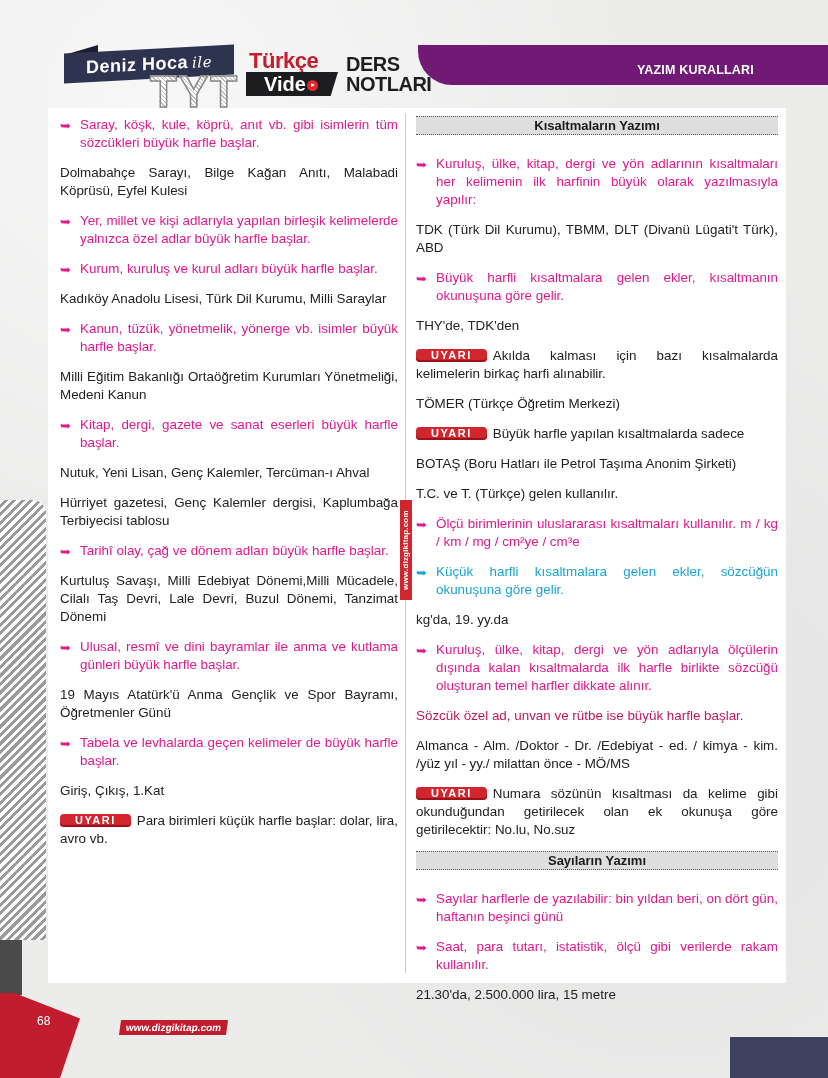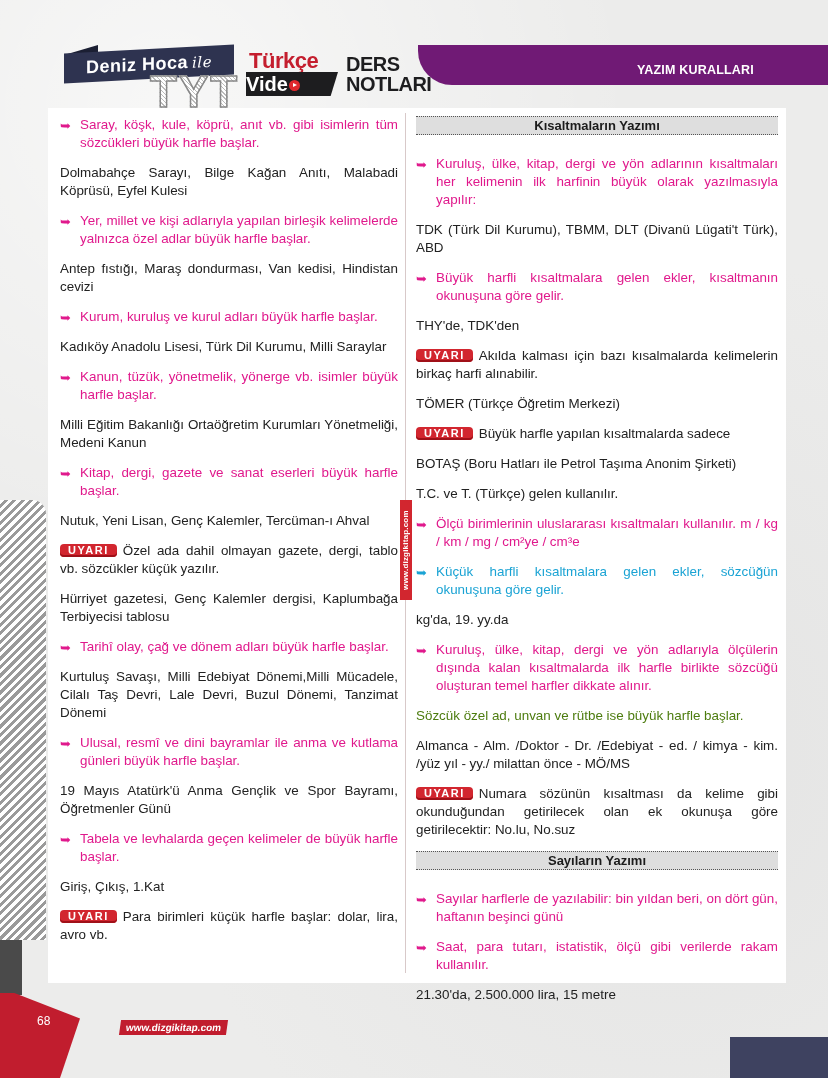--- a/index.html
+++ b/index.html
@@ -26,21 +26,21 @@
   .logo-fold { position:absolute; left:64px; top:45px; width:0; height:0; border-left:34px solid transparent; border-bottom:10px solid #1b1f33; }
   .logo-tyt {
     position:absolute; left:150px; top:72px; font-size:44px; font-weight:bold; color:#fff;
     -webkit-text-stroke:1.5px #888; letter-spacing:2px; line-height:40px;
     background:repeating-linear-gradient(45deg,#fff 0 2px,#bbb 2px 3px);
     -webkit-background-clip:text; background-clip:text; color:transparent;
   }
   .logo-turkce { position:absolute; left:249px; top:48px; color:#c41e2e; font-weight:bold; font-size:22px; letter-spacing:-0.5px; }
   .logo-video {
     position:absolute; left:246px; top:72px; width:92px; height:24px; background:#1d1d1f;
-    color:#fff; font-weight:bold; font-size:20px; line-height:24px; box-sizing:border-box;
+    color:#fff; font-weight:bold; font-size:20px; line-height:24px; padding-left:18px; box-sizing:border-box;
     clip-path:polygon(0 0,100% 0,92% 100%,0 100%);
   }
   .logo-video .play { display:inline-block; width:11px; height:11px; border-radius:50%; background:#e0282d; vertical-align:middle; margin-left:1px; position:relative; }
   .logo-video .play::after { content:""; position:absolute; left:4px; top:3px; border-left:4px solid #fff; border-top:2.5px solid transparent; border-bottom:2.5px solid transparent; }
   .logo-ders { position:absolute; left:346px; top:54px; font-weight:bold; font-size:20px; color:#1d1d1f; line-height:20px; letter-spacing:-0.5px; }
   .red-band {
     position:absolute; left:418px; top:45px; width:410px; height:40px;
     background:#701a75; border-bottom-left-radius:34px;
   }
   .red-band-title { position:absolute; right:74px; top:18px; color:#fff; font-weight:bold; font-size:12.5px; letter-spacing:0.2px; }
@@ -50,24 +50,24 @@
     position:absolute; left:48px; top:108px; width:738px; height:875px; background:#fff;
   }
   .col { position:absolute; top:8px; font-size:13.4px; line-height:18px; color:#222; }
   .col-left { left:12px; width:338px; text-align:justify; }
   .col-right { left:368px; width:362px; text-align:justify; }
   .col-divider { position:absolute; left:357px; top:5px; width:1px; height:860px; background:#d8c9c9; }
   .bullet { color:#e0198c; position:relative; padding-left:20px; margin-bottom:12px; }
   .bullet.blue { color:#1aa3d4; }
   .bullet .arrow { position:absolute; left:0; top:1px; font-size:13px; }
   .plain { margin-bottom:12px; }
-  .plain.pink { color:#4d7c0f; }
+  .plain.pink { color:#be185d; }
   .uyari {
     display:inline-block; background:#d2262f; color:#fff; font-weight:bold; font-size:11px;
-    padding:0 8px; height:13px; line-height:13px; border-radius:4px; letter-spacing:1.5px;
+    padding:0 15px; height:13px; line-height:13px; border-radius:4px; letter-spacing:1.5px;
     box-shadow:inset 0 -2px 0 #a01018; margin-right:6px; vertical-align:1px;
   }
   .section-head {
     border-top:1px dotted #555; border-bottom:1px dotted #555;
     background:#dedede; text-align:center; font-weight:bold; font-size:13px;
     height:17px; line-height:17px; margin-bottom:20px; color:#1b1b1b;
   }
   .side-tab {
     position:absolute; left:352px; top:392px; width:12px; height:100px; background:#d2262f;
     color:#fff; font-size:8px; font-weight:bold; writing-mode:vertical-rl; transform:rotate(180deg);
@@ -114,28 +114,26 @@
 <div class="stripes-dark"></div>
 
 <div class="page">
   <div class="col-divider"></div>
   <div class="side-tab">www.dizgikitap.com</div>
 
   <div class="col col-left" id="left-col">
       <div class="bullet"><span class="arrow">➥</span><span>Saray, köşk, kule, köprü, anıt vb. gibi isimlerin tüm sözcükleri büyük harfle başlar.</span></div>
       <div class="plain">Dolmabahçe Sarayı, Bilge Kağan Anıtı, Malabadi Köprüsü, Eyfel Kulesi</div>
       <div class="bullet"><span class="arrow">➥</span><span>Yer, millet ve kişi adlarıyla yapılan birleşik kelimelerde yalnızca özel adlar büyük harfle başlar.</span></div>
-      <div class="plain">Antep fıstığı, Maraş dondurması, Van kedisi, Hindistan cevizi</div>
       <div class="bullet"><span class="arrow">➥</span><span>Kurum, kuruluş ve kurul adları büyük harfle başlar.</span></div>
       <div class="plain">Kadıköy Anadolu Lisesi, Türk Dil Kurumu, Milli Saraylar</div>
       <div class="bullet"><span class="arrow">➥</span><span>Kanun, tüzük, yönetmelik, yönerge vb. isimler büyük harfle başlar.</span></div>
       <div class="plain">Milli Eğitim Bakanlığı Ortaöğretim Kurumları Yönetmeliği, Medeni Kanun</div>
       <div class="bullet"><span class="arrow">➥</span><span>Kitap, dergi, gazete ve sanat eserleri büyük harfle başlar.</span></div>
       <div class="plain">Nutuk, Yeni Lisan, Genç Kalemler, Tercüman-ı Ahval</div>
-      <div class="plain"><span class="uyari">UYARI</span><span>Özel ada dahil olmayan gazete, dergi, tablo vb. sözcükler küçük yazılır.</span></div>
       <div class="plain">Hürriyet gazetesi, Genç Kalemler dergisi, Kaplumbağa Terbiyecisi tablosu</div>
       <div class="bullet"><span class="arrow">➥</span><span>Tarihî olay, çağ ve dönem adları büyük harfle başlar.</span></div>
       <div class="plain">Kurtuluş Savaşı, Milli Edebiyat Dönemi,Milli Mücadele, Cilalı Taş Devri, Lale Devri, Buzul Dönemi, Tanzimat Dönemi</div>
       <div class="bullet"><span class="arrow">➥</span><span>Ulusal, resmî ve dini bayramlar ile anma ve kutlama günleri büyük harfle başlar.</span></div>
       <div class="plain">19 Mayıs Atatürk'ü Anma Gençlik ve Spor Bayramı, Öğretmenler Günü</div>
       <div class="bullet"><span class="arrow">➥</span><span>Tabela ve levhalarda geçen kelimeler de büyük harfle başlar.</span></div>
       <div class="plain">Giriş, Çıkış, 1.Kat</div>
       <div class="plain"><span class="uyari">UYARI</span><span>Para birimleri küçük harfle başlar: dolar, lira, avro vb.</span></div>
     </div>
 

